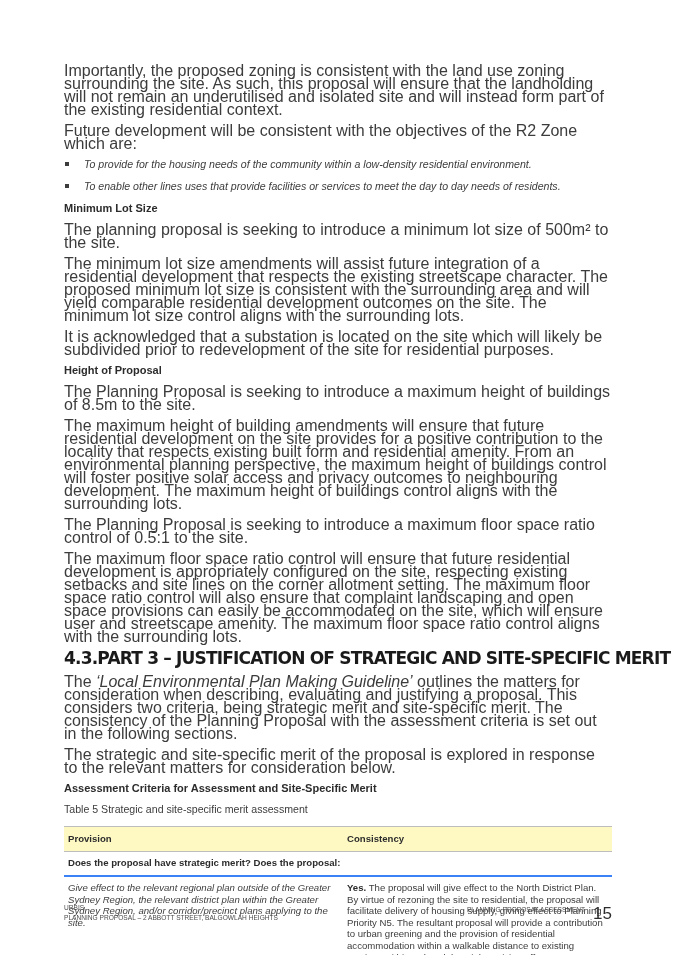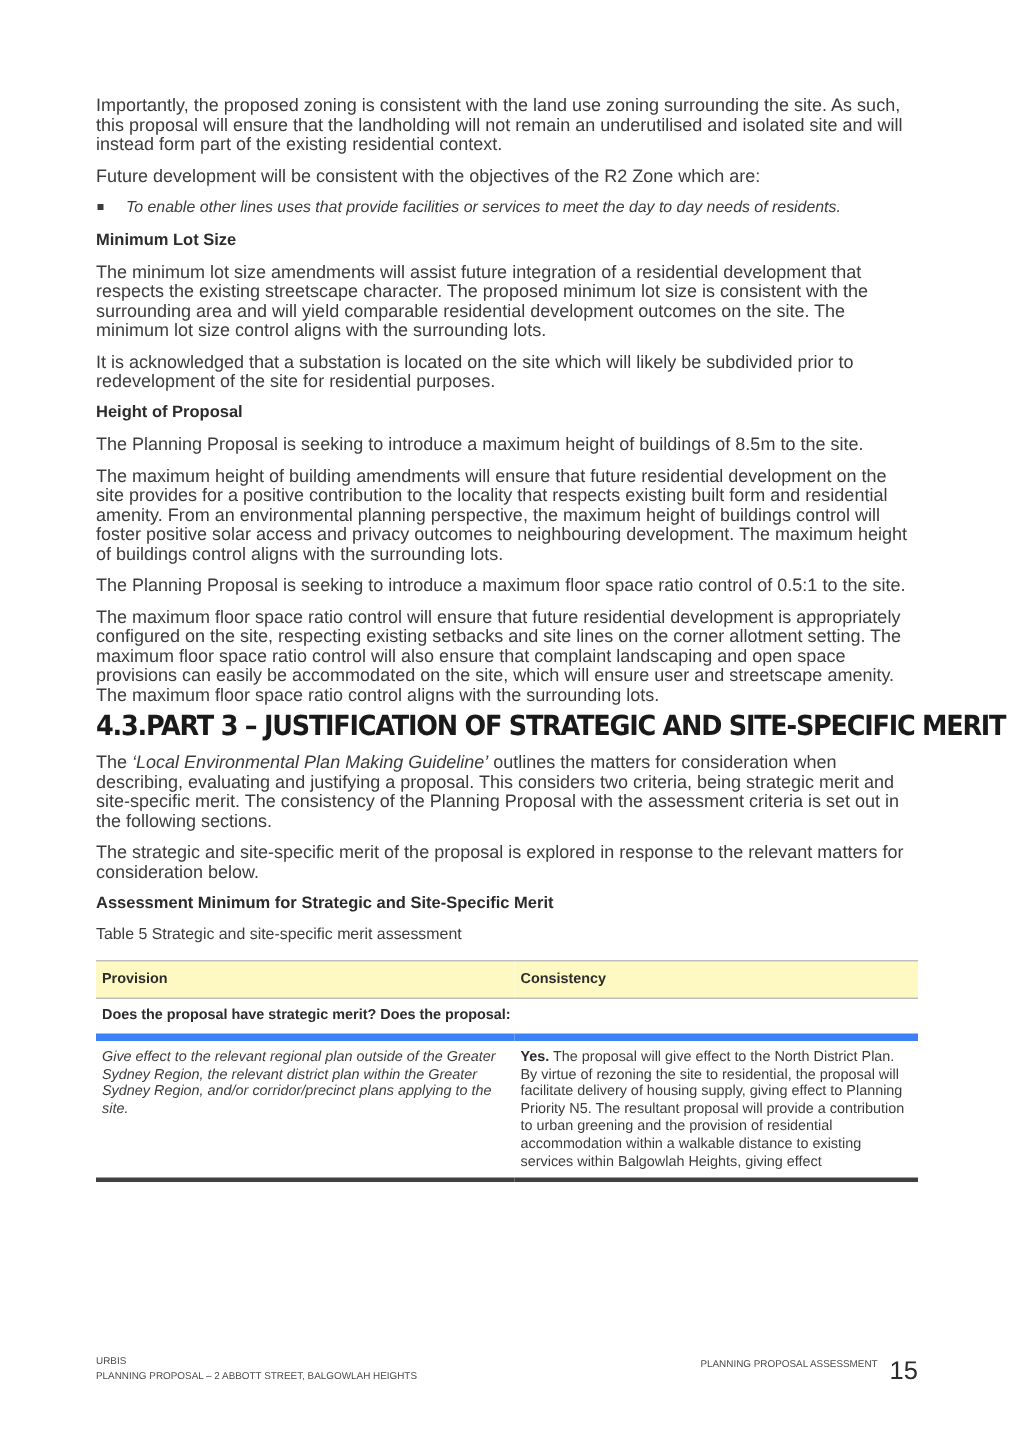--- a/index.html
+++ b/index.html
@@ -1,71 +1,73 @@
 <!DOCTYPE html>
 <html><head>
   <meta charset="utf-8">
   <style>
     html, body { margin: 0; padding: 0; background: #ffffff; }
     body { width: 675px; height: 955px; position: relative; overflow: hidden;
       font-family: "Liberation Sans", sans-serif; color: #3c3c3c; }
     .page { position: absolute; left: 64px; top: 64px; width: 548px; }
-    p { margin: 0; font-size: 12px; line-height: 13px; }
+    p { margin: 0; font-size: 16px; line-height: 13px; }
     .para { margin-bottom: 8px; }
     .bullets { list-style: none; margin: 0 0 8px 0; padding: 0; }
     .bullets li { position: relative; padding-left: 20px; font-size: 10.6px; line-height: 13px;
       font-style: italic; margin-bottom: 9px; }
     .bullets li .bullet { position: absolute; left: 1px; top: 4px; width: 4px; height: 4px; background: #3c3c3c; }
     .subhead { font-weight: bold; font-size: 11px; line-height: 13px; margin-bottom: 8px; color: #2c2c2c; }
     .section-title { display: flex; font-family: "DejaVu Sans", sans-serif; font-weight: bold;
       font-size: 18.5px; line-height: 22px; color: #1a1a1a; letter-spacing: -0.9px;
       margin: 4px 0 6px 0; transform: scaleX(0.92); transform-origin: left; white-space: nowrap; }
     .section-title .num { width: 52px; }
     .caption { font-size: 10.6px; line-height: 13px; margin-bottom: 10px; }
     table { width: 548px; border-collapse: collapse; font-size: 9.6px; }
     thead tr { background: #fef9c3; }
     thead th { text-align: left; font-weight: bold; padding: 6px 4px 7px 4px; border-top: 1px solid #bdbdbd; border-bottom: 1px solid #bdbdbd; color: #2c2c2c; }
-    .group-row td { font-weight: bold; padding: 5px 4px 7px 4px; border-bottom: 5px solid #3b82f6; color: #2c2c2c; }
+    .group-row td { font-weight: bold; padding: 5px 4px 7px 4px; border-bottom: 2px solid #3b82f6; color: #2c2c2c; }
     .body-row td { vertical-align: top; padding: 5px 4px 5px 4px; line-height: 11.6px; border-bottom: 3px solid #404040; }
     .body-row td.prov { font-style: italic; width: 265px; padding-right: 10px; }
     .body-row td.cons b { color: #2c2c2c; }
     .footer { position: absolute; left: 64px; top: 903px; width: 548px; font-size: 6.6px; color: #4a4a4a; }
     .footer .line { line-height: 10px; }
     .footer-right { position: absolute; right: 0; top: 2px; display: flex; align-items: flex-start; gap: 8px; }
     .footer-right .pg { font-size: 17px; line-height: 17px; color: #2c2c2c; }
     .footer-right .sec { font-size: 6.6px; line-height: 10px; }
   </style>
 </head>
 <body>
 
 <div class="page">
   <p class="para">Importantly, the proposed zoning is consistent with the land use zoning surrounding the site. As such, this proposal will ensure that the landholding will not remain an underutilised and isolated site and will instead form part of the existing residential context.</p>
   <p class="para">Future development will be consistent with the objectives of the R2 Zone which are:</p>
   <ul class="bullets">
+    <li><span class="bullet"></span><span>To provide for the housing needs of the community within a low-density residential environment.</span></li>
     <li><span class="bullet"></span><span>To enable other lines uses that provide facilities or services to meet the day to day needs of residents.</span></li>
   </ul>
 
   <div class="subhead">Minimum Lot Size</div>
+  <p class="para">The planning proposal is seeking to introduce a minimum lot size of 500m² to the site.</p>
   <p class="para">The minimum lot size amendments will assist future integration of a residential development that respects the existing streetscape character. The proposed minimum lot size is consistent with the surrounding area and will yield comparable residential development outcomes on the site. The minimum lot size control aligns with the surrounding lots.</p>
   <p class="para">It is acknowledged that a substation is located on the site which will likely be subdivided prior to redevelopment of the site for residential purposes.</p>
 
   <div class="subhead">Height of Proposal</div>
   <p class="para">The Planning Proposal is seeking to introduce a maximum height of buildings of 8.5m to the site.</p>
   <p class="para">The maximum height of building amendments will ensure that future residential development on the site provides for a positive contribution to the locality that respects existing built form and residential amenity. From an environmental planning perspective, the maximum height of buildings control will foster positive solar access and privacy outcomes to neighbouring development. The maximum height of buildings control aligns with the surrounding lots.</p>
 
   <p class="para">The Planning Proposal is seeking to introduce a maximum floor space ratio control of 0.5:1 to the site.</p>
   <p class="para" style="margin-bottom:4px">The maximum floor space ratio control will ensure that future residential development is appropriately configured on the site, respecting existing setbacks and site lines on the corner allotment setting. The maximum floor space ratio control will also ensure that complaint landscaping and open space provisions can easily be accommodated on the site, which will ensure user and streetscape amenity. The maximum floor space ratio control aligns with the surrounding lots.</p>
 
   <div class="section-title">
     <span class="num">4.3.</span>
     <span>PART 3 – JUSTIFICATION OF STRATEGIC AND SITE-SPECIFIC MERIT</span>
   </div>
   <p class="para"><span>The </span><i>‘Local Environmental Plan Making Guideline’</i><span> outlines the matters for consideration when describing, evaluating and justifying a proposal. This considers two criteria, being strategic merit and site-specific merit. The consistency of the Planning Proposal with the assessment criteria is set out in the following sections.</span></p>
   <p class="para">The strategic and site-specific merit of the proposal is explored in response to the relevant matters for consideration below.</p>
-  <div class="subhead">Assessment Minimum for Strategic and Site-Specific Merit</div>
+  <div class="subhead">Assessment Criteria for Assessment and Site-Specific Merit</div>
   <p class="caption">Table 5 Strategic and site-specific merit assessment</p>
 
   <table>
     <thead>
       <tr>
         <th>Provision</th>
         <th>Consistency</th>
       </tr>
     </thead>
     <tbody>

